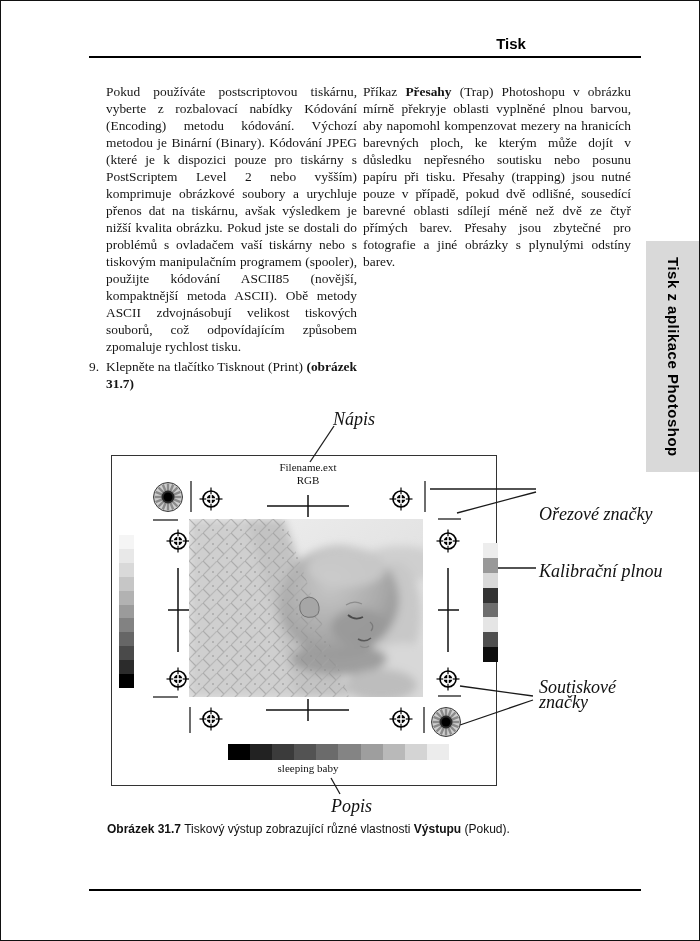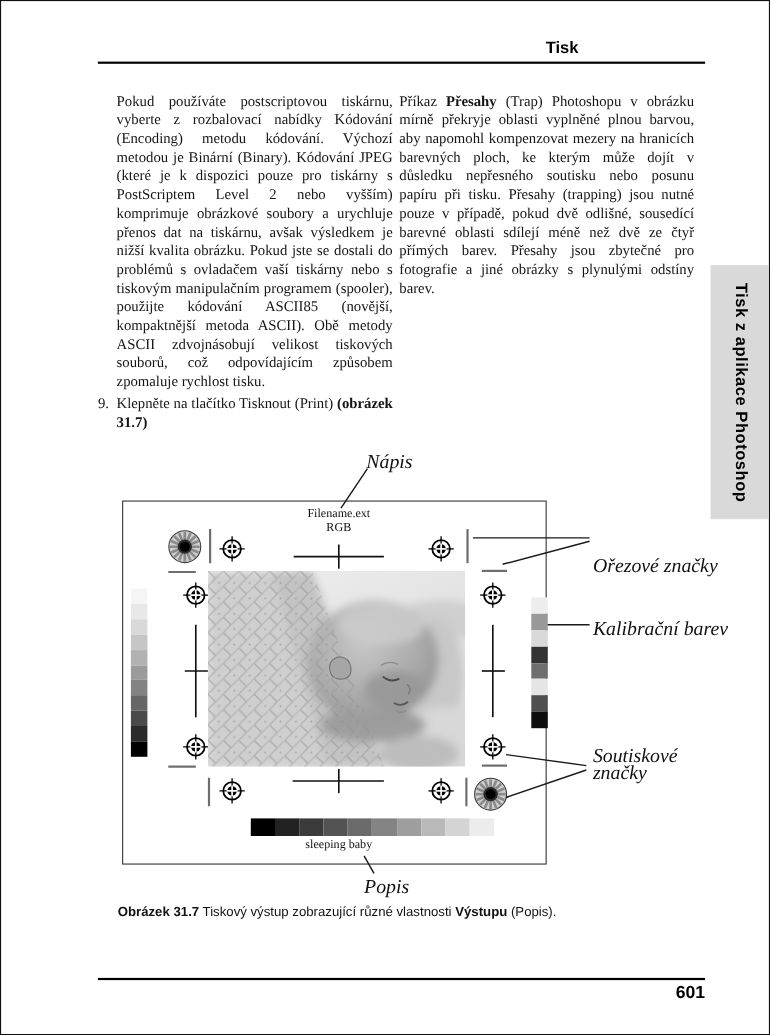--- a/index.html
+++ b/index.html
@@ -237,22 +237,21 @@
         <path d="M157,86 q8,-5 16,-1" stroke="#8c8c8c" stroke-width="1.2" fill="none"></path>
         <path d="M159,96 q7,6 15,2" stroke="#4a4a4a" stroke-width="1.7" fill="none"></path>
         <path d="M181,103 q5,4 1,9" stroke="#7a7a7a" stroke-width="1.3" fill="none"></path>
         <path d="M169,120 q7,4 13,-1" stroke="#585858" stroke-width="1.6" fill="none"></path>
         <path d="M171,127 q5,3 9,0" stroke="#8a8a8a" stroke-width="1.2" fill="none"></path>
       </svg>
     </div>
 
     <div class="callout co-napis">Nápis</div>
     <div class="callout co-orezove">Ořezové značky</div>
-    <div class="callout co-kalibracni">Kalibrační barev</div>
+    <div class="callout co-kalibracni">Kalibrační plnou</div>
     <div class="callout co-soutiskove wrap">Soutiskové značky</div>
     <div class="callout co-popis">Popis</div>
   </div>
 
-  <div class="caption"><b>Obrázek 31.7</b><span> Tiskový výstup zobrazující různé vlastnosti </span><b>Výstupu</b><span> (Popis).</span></div>
+  <div class="caption"><b>Obrázek 31.7</b><span> Tiskový výstup zobrazující různé vlastnosti </span><b>Výstupu</b><span> (Pokud).</span></div>
 
   <div class="rule rule-bottom"></div>
-  <div class="page-num">601</div>
 </div>
 
 </body></html>

